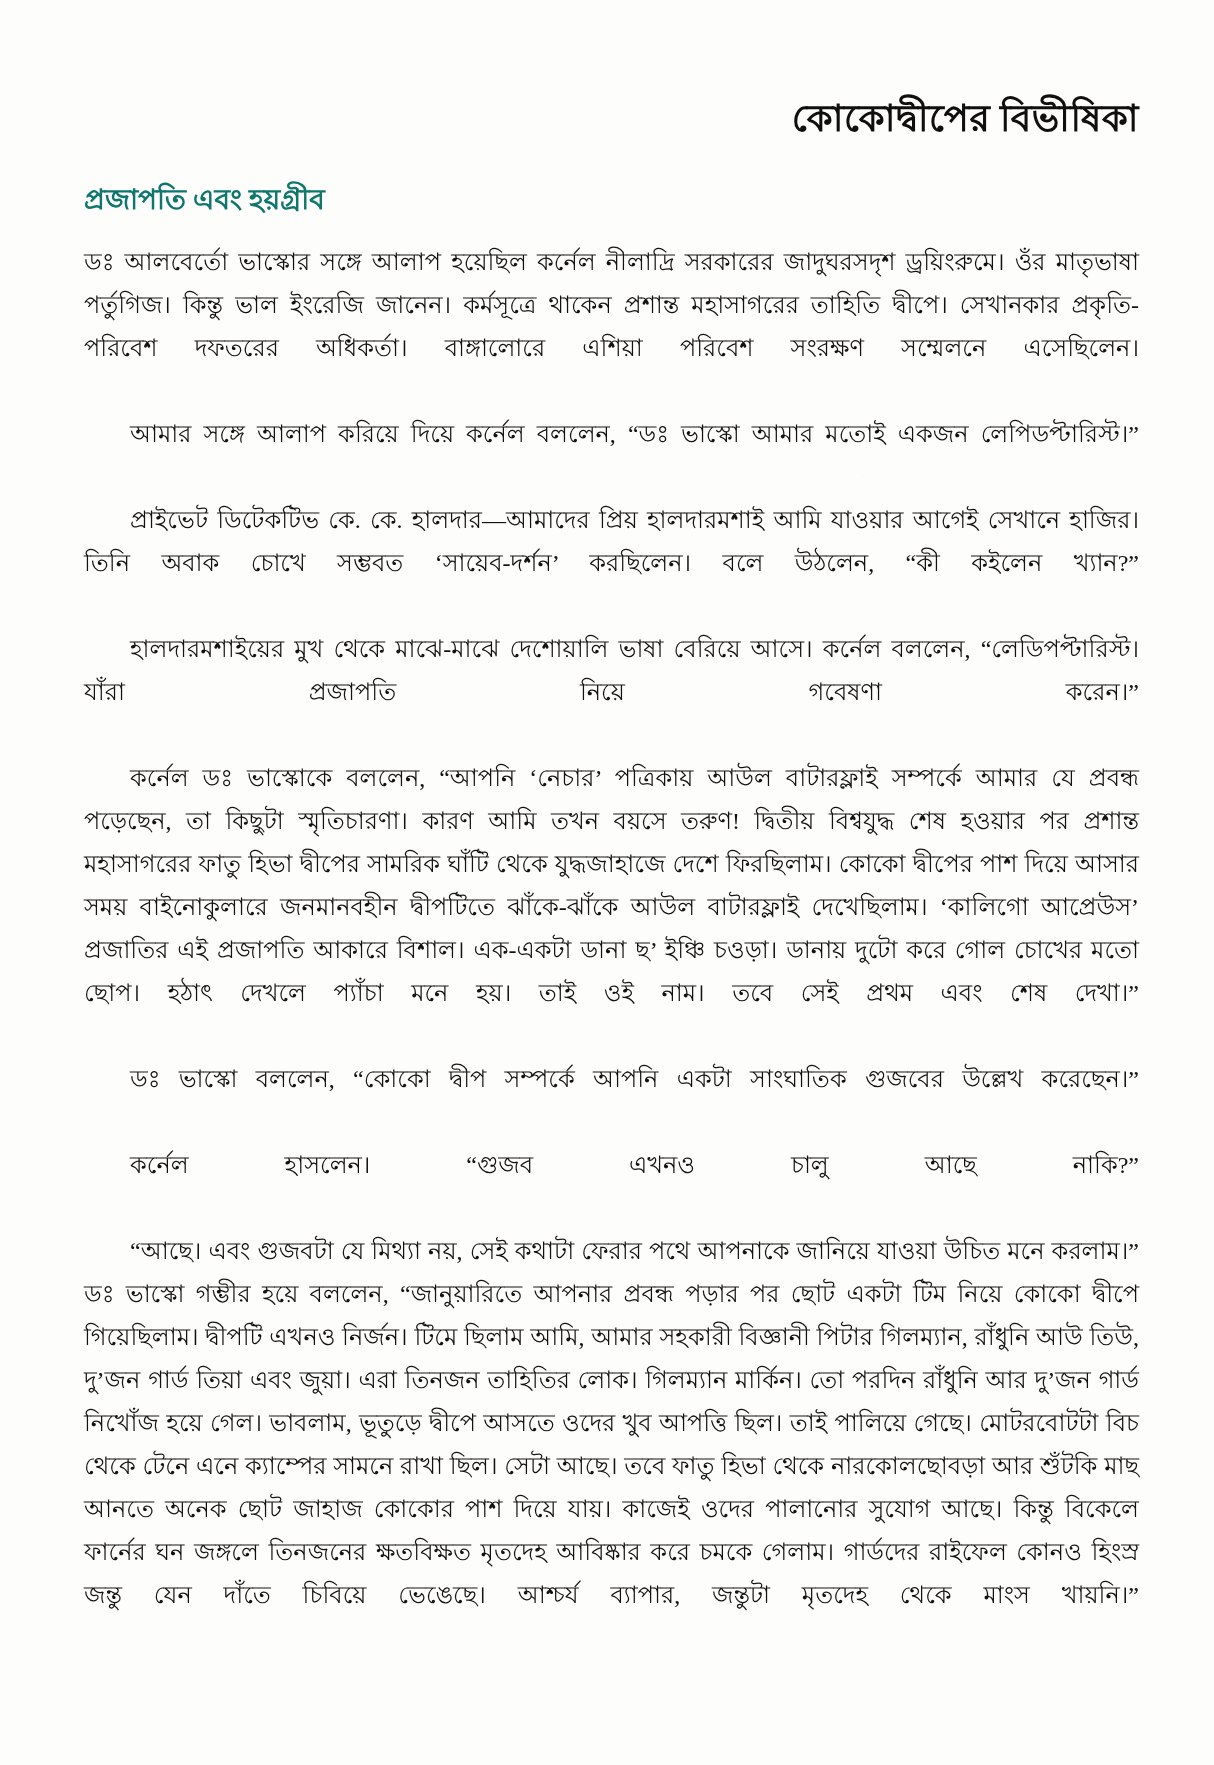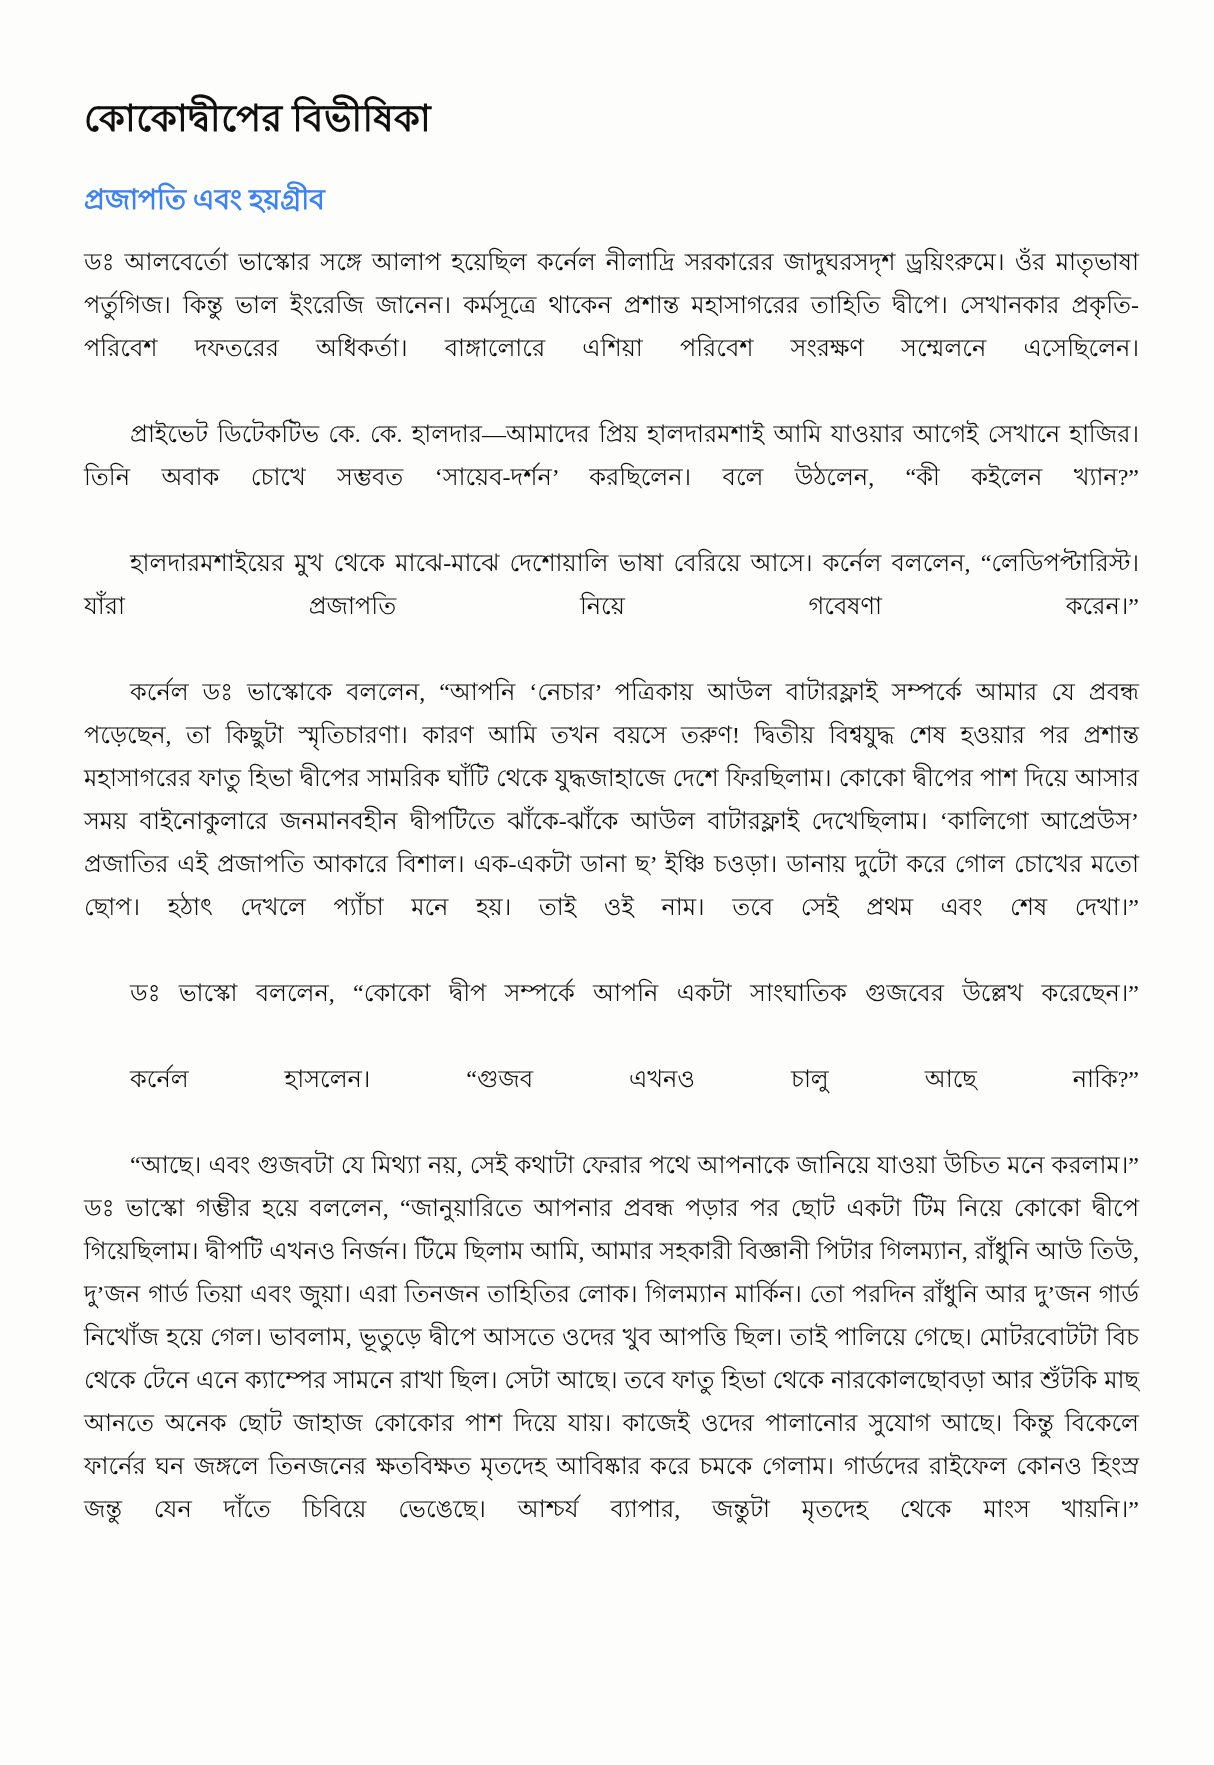--- a/index.html
+++ b/index.html
@@ -38,37 +38,37 @@
     position: absolute;
     left: 84px;
     top: 0;
     width: 1055px;
     height: 100%;
   }
 
   .page-title {
     margin: 0;
     padding-top: 96px;
-    text-align: left;
+    text-align: right;
     font-family: "Liberation Serif", "DejaVu Serif", serif;
     font-size: 37px;
     font-weight: 700;
     letter-spacing: 0.5px;
     color: #100f0d;
     line-height: 1.25;
   }
 
   .section-heading {
     margin: 0;
     padding-top: 40px;
     text-align: left;
     font-family: "Liberation Serif", "DejaVu Serif", serif;
     font-size: 28px;
     font-weight: 700;
-    color: #3b82f6;
+    color: #0f766e;
     line-height: 1.25;
   }
 
   .body-text {
     margin-top: 24px;
   }
 
   .body-text p {
     margin: 0;
     text-align: justify;
@@ -100,20 +100,21 @@
   <div id="paper-texture"></div>
 
   <div id="content">
 
     <h1 class="page-title">কোকোদ্বীপের বিভীষিকা</h1>
 
     <h2 class="section-heading">প্রজাপতি এবং হয়গ্রীব</h2>
 
     <div class="body-text">
       <p class="no-indent">ডঃ আলবের্তো ভাস্কোর সঙ্গে আলাপ হয়েছিল কর্নেল নীলাদ্রি সরকারের জাদুঘরসদৃশ ড্রয়িংরুমে। ওঁর মাতৃভাষা পর্তুগিজ। কিন্তু ভাল ইংরেজি জানেন। কর্মসূত্রে থাকেন প্রশান্ত মহাসাগরের তাহিতি দ্বীপে। সেখানকার প্রকৃতি-পরিবেশ দফতরের অধিকর্তা। বাঙ্গালোরে এশিয়া পরিবেশ সংরক্ষণ সম্মেলনে এসেছিলেন।</p>
+      <p>আমার সঙ্গে আলাপ করিয়ে দিয়ে কর্নেল বললেন, “ডঃ ভাস্কো আমার মতোই একজন লেপিডপ্টারিস্ট।”</p>
       <p>প্রাইভেট ডিটেকটিভ কে. কে. হালদার—আমাদের প্রিয় হালদারমশাই আমি যাওয়ার আগেই সেখানে হাজির। তিনি অবাক চোখে সম্ভবত ‘সায়েব-দর্শন’ করছিলেন। বলে উঠলেন, “কী কইলেন খ্যান?”</p>
       <p>হালদারমশাইয়ের মুখ থেকে মাঝে-মাঝে দেশোয়ালি ভাষা বেরিয়ে আসে। কর্নেল বললেন, “লেডিপপ্টারিস্ট। যাঁরা প্রজাপতি নিয়ে গবেষণা করেন।”</p>
       <p>কর্নেল ডঃ ভাস্কোকে বললেন, “আপনি ‘নেচার’ পত্রিকায় আউল বাটারফ্লাই সম্পর্কে আমার যে প্রবন্ধ পড়েছেন, তা কিছুটা স্মৃতিচারণা। কারণ আমি তখন বয়সে তরুণ! দ্বিতীয় বিশ্বযুদ্ধ শেষ হওয়ার পর প্রশান্ত মহাসাগরের ফাতু হিভা দ্বীপের সামরিক ঘাঁটি থেকে যুদ্ধজাহাজে দেশে ফিরছিলাম। কোকো  দ্বীপের পাশ দিয়ে আসার সময় বাইনোকুলারে জনমানবহীন দ্বীপটিতে ঝাঁকে-ঝাঁকে আউল বাটারফ্লাই দেখেছিলাম। ‘কালিগো আপ্রেউস’ প্রজাতির এই প্রজাপতি আকারে বিশাল। এক-একটা ডানা ছ’ ইঞ্চি চওড়া। ডানায় দুটো করে গোল চোখের মতো ছোপ। হঠাৎ দেখলে প্যাঁচা মনে হয়। তাই ওই নাম। তবে সেই প্রথম এবং শেষ দেখা।”</p>
       <p>ডঃ ভাস্কো বললেন, “কোকো দ্বীপ সম্পর্কে আপনি একটা সাংঘাতিক গুজবের উল্লেখ করেছেন।”</p>
       <p>কর্নেল হাসলেন। “গুজব এখনও চালু আছে নাকি?”</p>
       <p>“আছে। এবং গুজবটা যে মিথ্যা নয়, সেই কথাটা ফেরার পথে আপনাকে জানিয়ে যাওয়া উচিত মনে করলাম।” ডঃ ভাস্কো গম্ভীর হয়ে বললেন, “জানুয়ারিতে আপনার প্রবন্ধ পড়ার পর ছোট একটা টিম নিয়ে কোকো দ্বীপে গিয়েছিলাম। দ্বীপটি এখনও নির্জন। টিমে ছিলাম আমি, আমার সহকারী বিজ্ঞানী পিটার গিলম্যান, রাঁধুনি আউ তিউ, দু’জন গার্ড তিয়া এবং জুয়া। এরা তিনজন তাহিতির লোক। গিলম্যান মার্কিন। তো পরদিন রাঁধুনি আর দু’জন গার্ড নিখোঁজ হয়ে গেল। ভাবলাম, ভূতুড়ে দ্বীপে আসতে ওদের খুব আপত্তি ছিল। তাই পালিয়ে গেছে। মোটরবোটটা বিচ থেকে টেনে এনে ক্যাম্পের সামনে রাখা ছিল। সেটা আছে। তবে ফাতু হিভা থেকে নারকোলছোবড়া আর শুঁটকি মাছ আনতে অনেক ছোট জাহাজ কোকোর পাশ দিয়ে যায়। কাজেই ওদের পালানোর সুযোগ আছে। কিন্তু বিকেলে ফার্নের ঘন জঙ্গলে তিনজনের ক্ষতবিক্ষত মৃতদেহ আবিষ্কার করে চমকে গেলাম। গার্ডদের রাইফেল কোনও হিংস্র জন্তু যেন দাঁতে চিবিয়ে ভেঙেছে। আশ্চর্য ব্যাপার, জন্তুটা মৃতদেহ থেকে মাংস খায়নি।”</p>
     </div>
 
   </div>
 </div>

